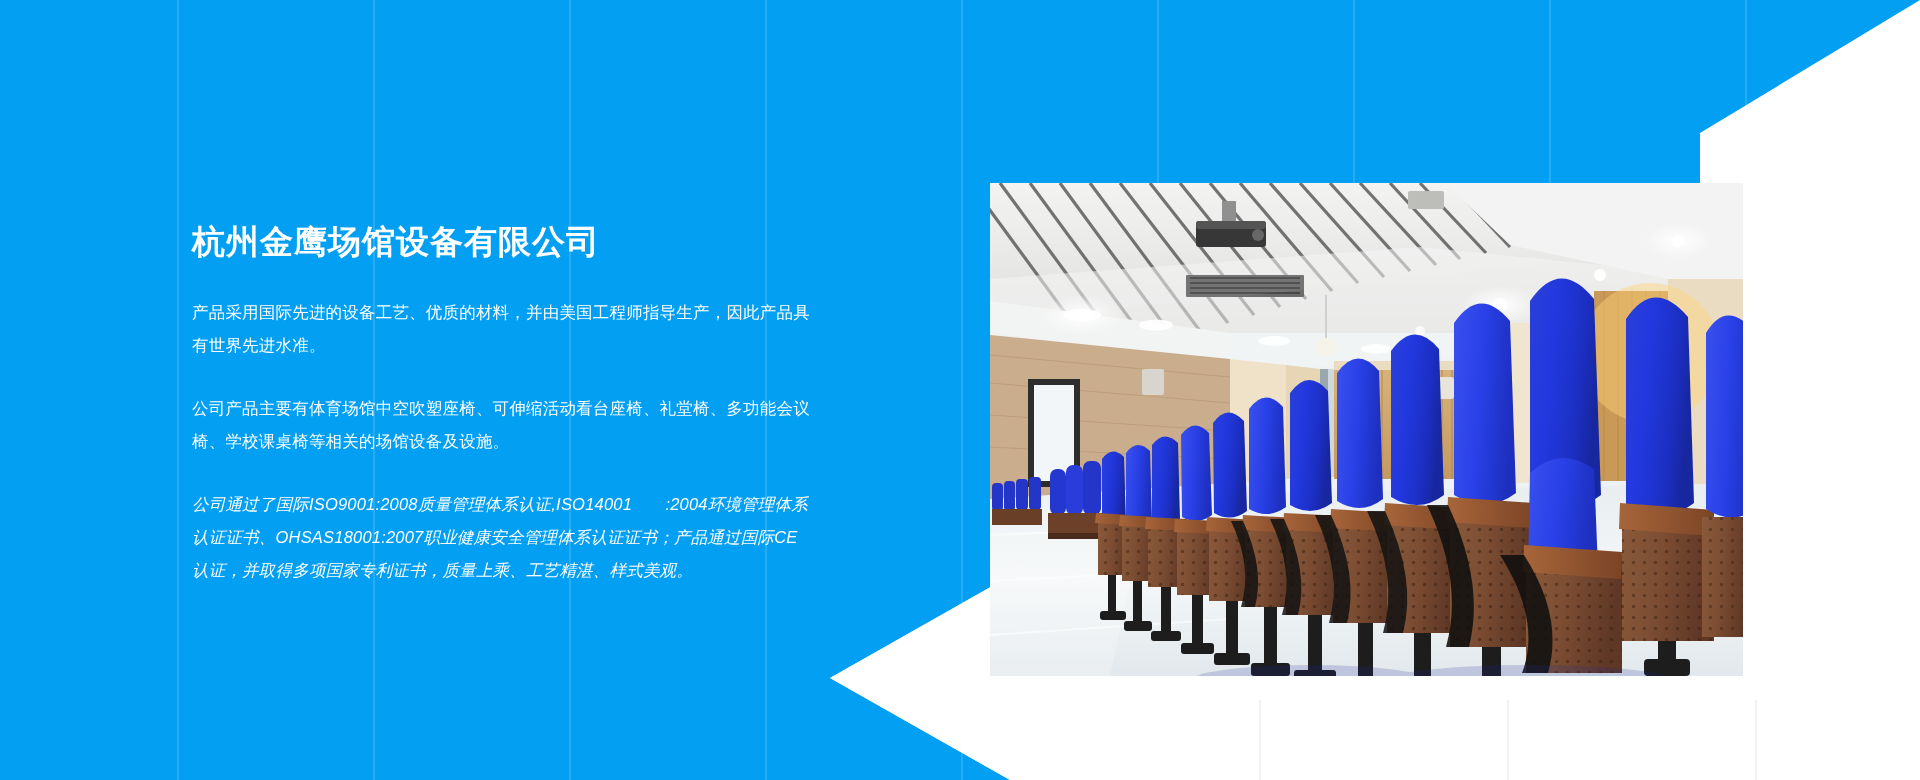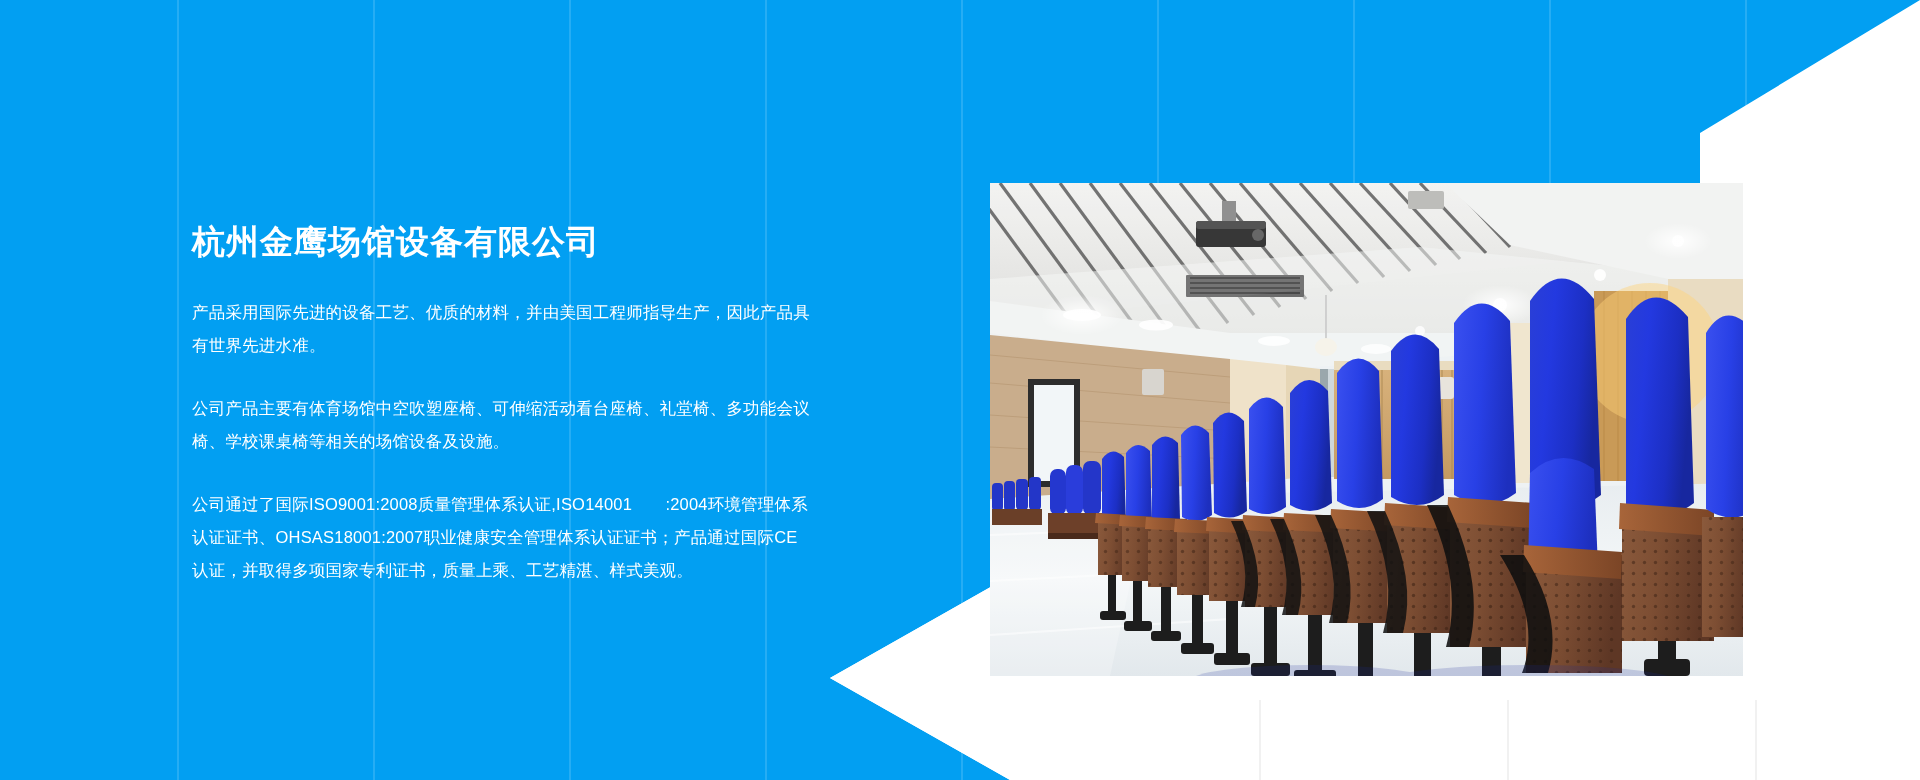--- a/index.html
+++ b/index.html
@@ -100,21 +100,21 @@
     color: #ffffff;
     white-space: nowrap;
   }
   .para {
     font-size: 16.5px;
     line-height: 33px;
     margin: 0 0 30px 0;
     color: #ffffff;
     letter-spacing: 0.2px;
   }
-  .para:last-child { margin-bottom: 8px; }
+  .para:last-child { margin-bottom: 8px; font-style: italic; }
 
   
   .photo {
     position: absolute;
     left: 990px;
     top: 183px;
     width: 753px;
     height: 493px;
     overflow: hidden;
     background: #dfe4e6;

